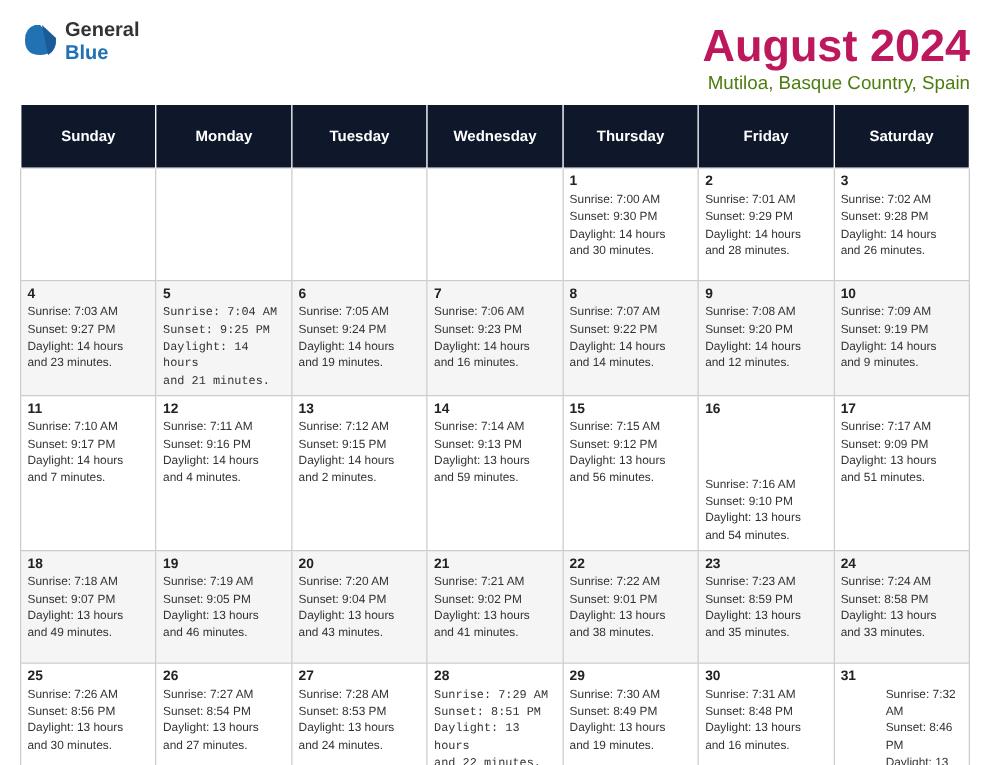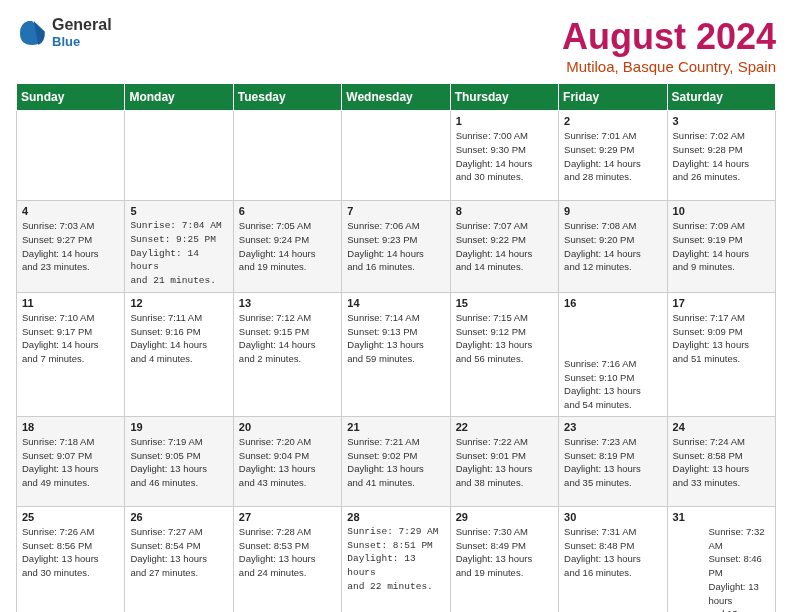--- a/index.html
+++ b/index.html
@@ -11,60 +11,60 @@
       padding: 16px;
     }
     .header {
       display: flex;
       justify-content: space-between;
       align-items: flex-start;
       margin-bottom: 8px;
     }
     .logo {
       display: flex;
-      align-items: flex-end;
+      align-items: flex-start;
       gap: 4px;
     }
     .logo-text {
       display: flex;
       flex-direction: column;
       font-size: 18px;
       font-weight: bold;
     }
     .logo-general { color: #333; font-size: 16px; }
-    .logo-blue { color: #2271b3; font-size: 13px; }
+    .logo-blue { color: #2271b3; font-size: 16px; }
     .logo-icon {
       width: 32px;
       height: 32px;
     }
     .title-block {
       text-align: right;
     }
     .month-title {
       font-size: 36px;
       font-weight: bold;
       color: #be185d;
     }
     .subtitle {
       font-size: 15px;
-      color: #c2410c;
+      color: #4d7c0f;
       margin-left: 16px;
     }
     table {
       width: 100%;
       border-collapse: collapse;
       table-layout: fixed;
     }
     thead tr th {
-      background: #15803d;
+      background: #0f172a;
       color: #fff;
       font-size: 12px;
       font-weight: bold;
-      padding: 6px 4px;
-      text-align: left;
+      padding: 18px 4px;
+      text-align: center;
       border: 1px solid #fff;
     }
     tbody tr td {
       border: 1px solid #ccc;
       vertical-align: top;
       padding: 4px 5px;
       font-size: 10px;
       color: #222;
       height: 90px;
       background: #fff;
@@ -280,21 +280,21 @@
         <td>
           <div class="day-num">22</div>
           <div class="day-detail" style="white-space: pre-line;">Sunrise: 7:22 AM
 Sunset: 9:01 PM
 Daylight: 13 hours
 and 38 minutes.</div>
         </td>
         <td>
           <div class="day-num">23</div>
           <div class="day-detail" style="white-space: pre-line;">Sunrise: 7:23 AM
-Sunset: 8:19 PM
+Sunset: 8:59 PM
 Daylight: 13 hours
 and 35 minutes.</div>
         </td>
         <td>
           <div class="day-num">24</div>
           <div class="day-detail" style="white-space: pre-line;">Sunrise: 7:24 AM
 Sunset: 8:58 PM
 Daylight: 13 hours
 and 33 minutes.</div>
         </td>

